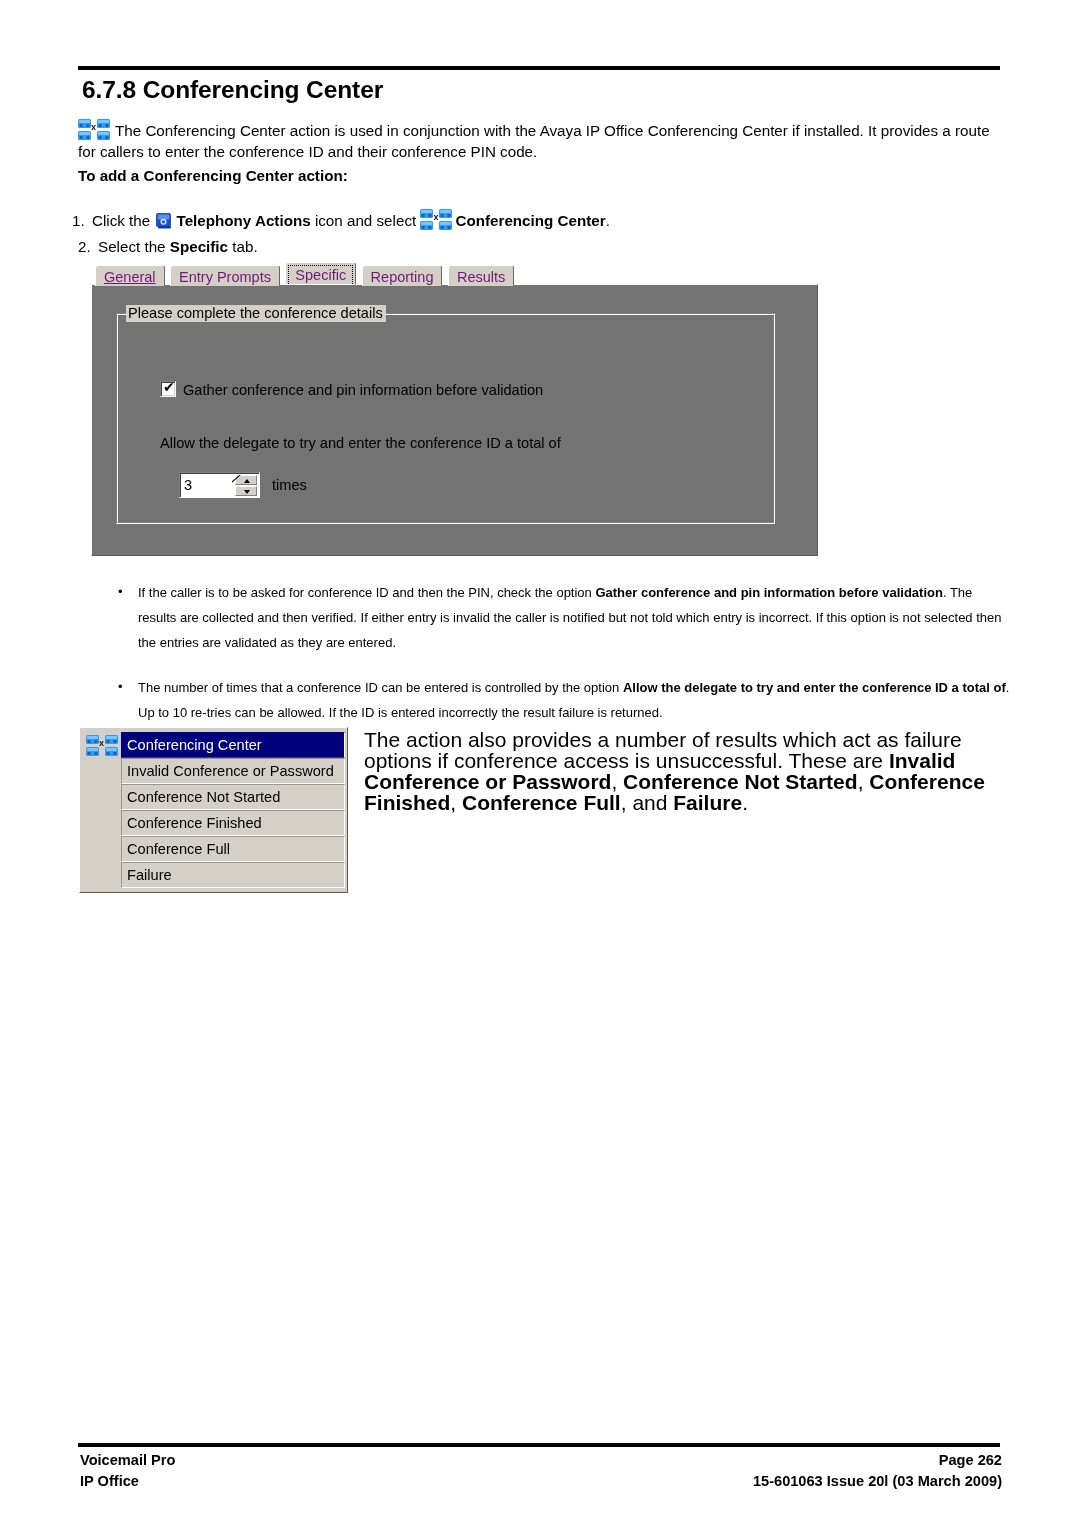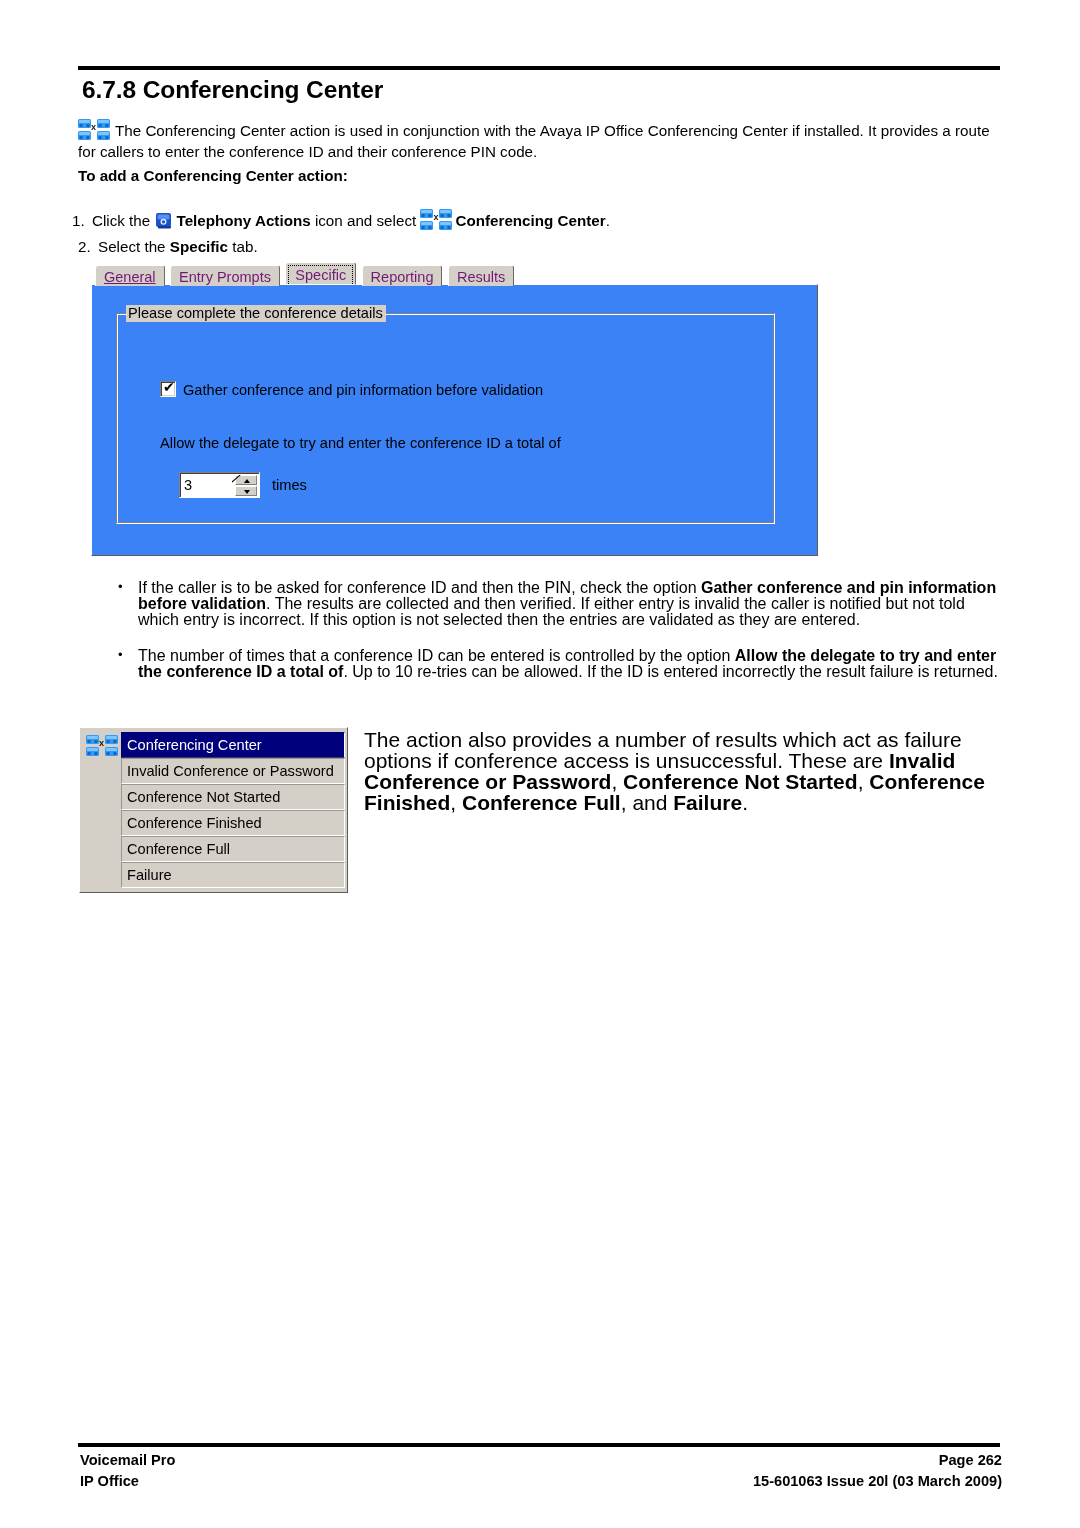--- a/index.html
+++ b/index.html
@@ -148,21 +148,21 @@
     border: 1px dotted #000;
     border-bottom: none;
     pointer-events: none;
   }
   .tab u { text-decoration: underline; }
 
   .dlg-body {
     position: relative;
     width: 727px;
     height: 272px;
-    background: #3b82f6;
+    background: #737373;
     border: 1px solid #ffffff;
     border-right-color: #5f5b55;
     border-bottom-color: #5f5b55;
     box-sizing: border-box;
     margin-top: -1px;
   }
   .groupbox {
     position: absolute;
     left: 24px; top: 28px;
     width: 657px;
@@ -295,22 +295,22 @@
 
   
   .bullets {
     position: absolute;
     left: 112px; top: 580px;
     width: 898px;
   }
   .bullet {
     position: relative;
     padding-left: 26px;
-    font-size: 16px;
-    line-height: 16px;
+    font-size: 13px;
+    line-height: 25px;
     margin-bottom: 20px;
   }
   .bullet:before {
     content: "\2022";
     position: absolute;
     left: 6px; top: -1px;
     font-size: 13px;
   }
 
   

